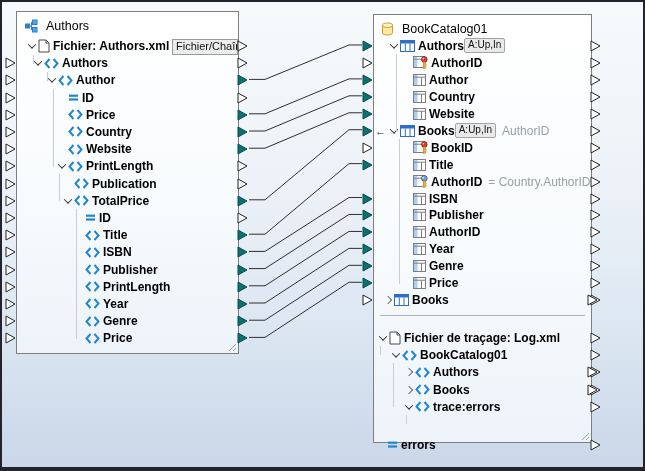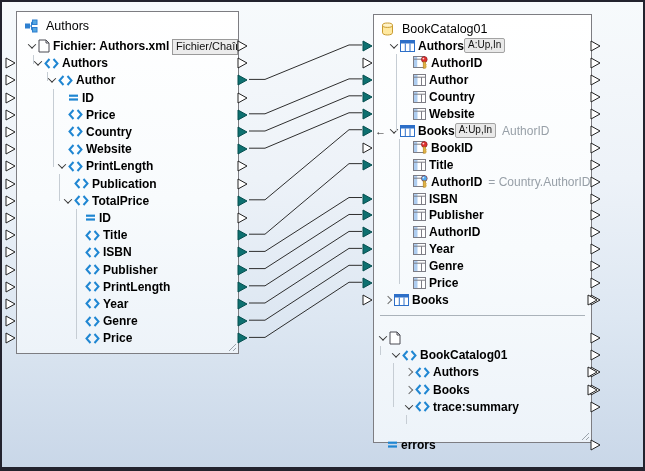--- a/index.html
+++ b/index.html
@@ -688,20 +688,21 @@
       <div class="row" style="top: 314.4px; height: 17.2px; padding-left: 2px;">
         <span class="chevslot">
           <span class="chev open"></span>
         </span>
         <span class="icon">
           <svg width="12" height="14" viewBox="0 0 12 14">
             <path d="M1 1 H8 L11 4 V13 H1 Z" fill="#ffffff" stroke="#4a4a52"></path>
             <path d="M8 1 V4 H11" fill="none" stroke="#4a4a52"></path>
           </svg>
         </span>
+        <span class="lbl">Fichier de traçage: Log.xml</span>
         <span class="conn out"><svg width="11" height="13" viewBox="0 0 11 13">
             <polygon points="1,1.5 10,6.5 1,11.5" fill="#ffffff" stroke="#222"></polygon>
           </svg></span>
       </div>
       <div class="row" style="top: 331.6px; height: 17.2px; padding-left: 15px;">
         <span class="chevslot">
           <span class="chev open"></span>
         </span>
         <span class="icon">
           <svg width="15" height="11" viewBox="0 0 15 11">
@@ -749,21 +750,21 @@
       <div class="row" style="top: 383.2px; height: 17.2px; padding-left: 28px;">
         <span class="chevslot">
           <span class="chev open"></span>
         </span>
         <span class="icon">
           <svg width="15" height="11" viewBox="0 0 15 11">
             <path d="M5.5 1 L1.5 5.5 L5.5 10" fill="none" stroke="#1f86d2" stroke-width="2"></path>
             <path d="M9.5 1 L13.5 5.5 L9.5 10" fill="none" stroke="#1f86d2" stroke-width="2"></path>
           </svg>
         </span>
-        <span class="lbl">trace:summary</span>
+        <span class="lbl">trace:errors</span>
         <span class="conn out"><svg width="11" height="13" viewBox="0 0 11 13">
             <polygon points="1,1.5 10,6.5 1,11.5" fill="#ffffff" stroke="#222"></polygon>
           </svg></span>
       </div>
       <div class="row" style="top: 421px; height: 17.2px; ">
         <span class="chevslot"></span>
         <span class="icon">
           <svg width="11" height="9" viewBox="0 0 11 9">
             <rect x="1" y="1.6" width="9" height="2.2" fill="#1f86d2"></rect>
             <rect x="1" y="5.4" width="9" height="2.2" fill="#1f86d2"></rect>

